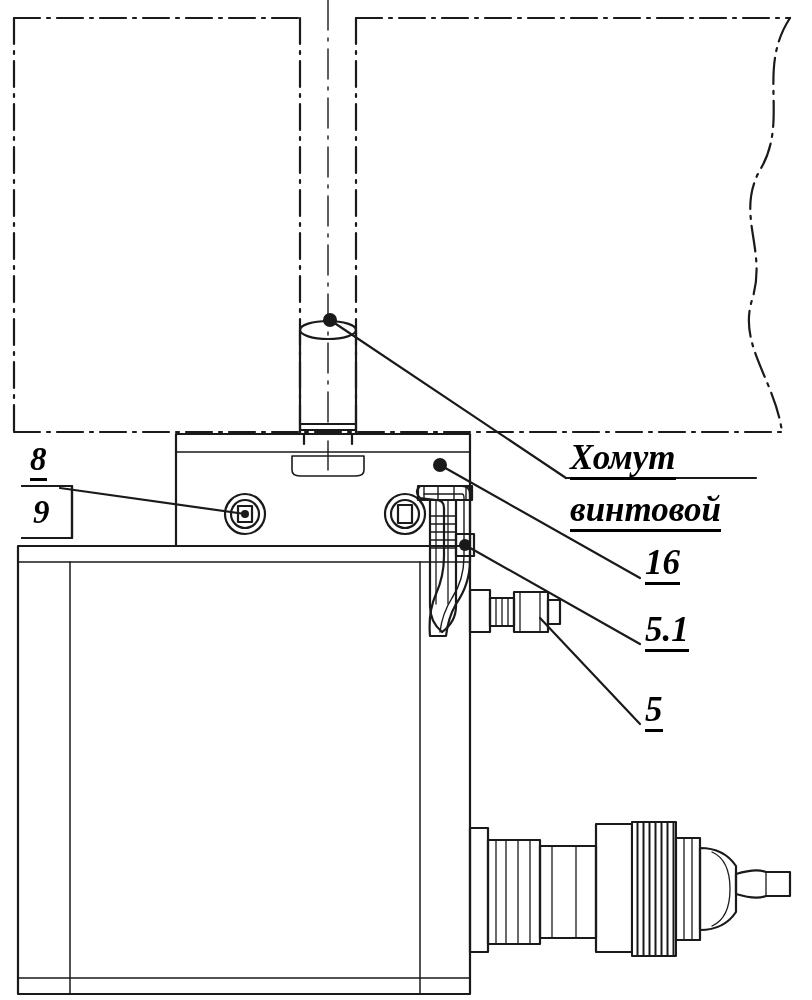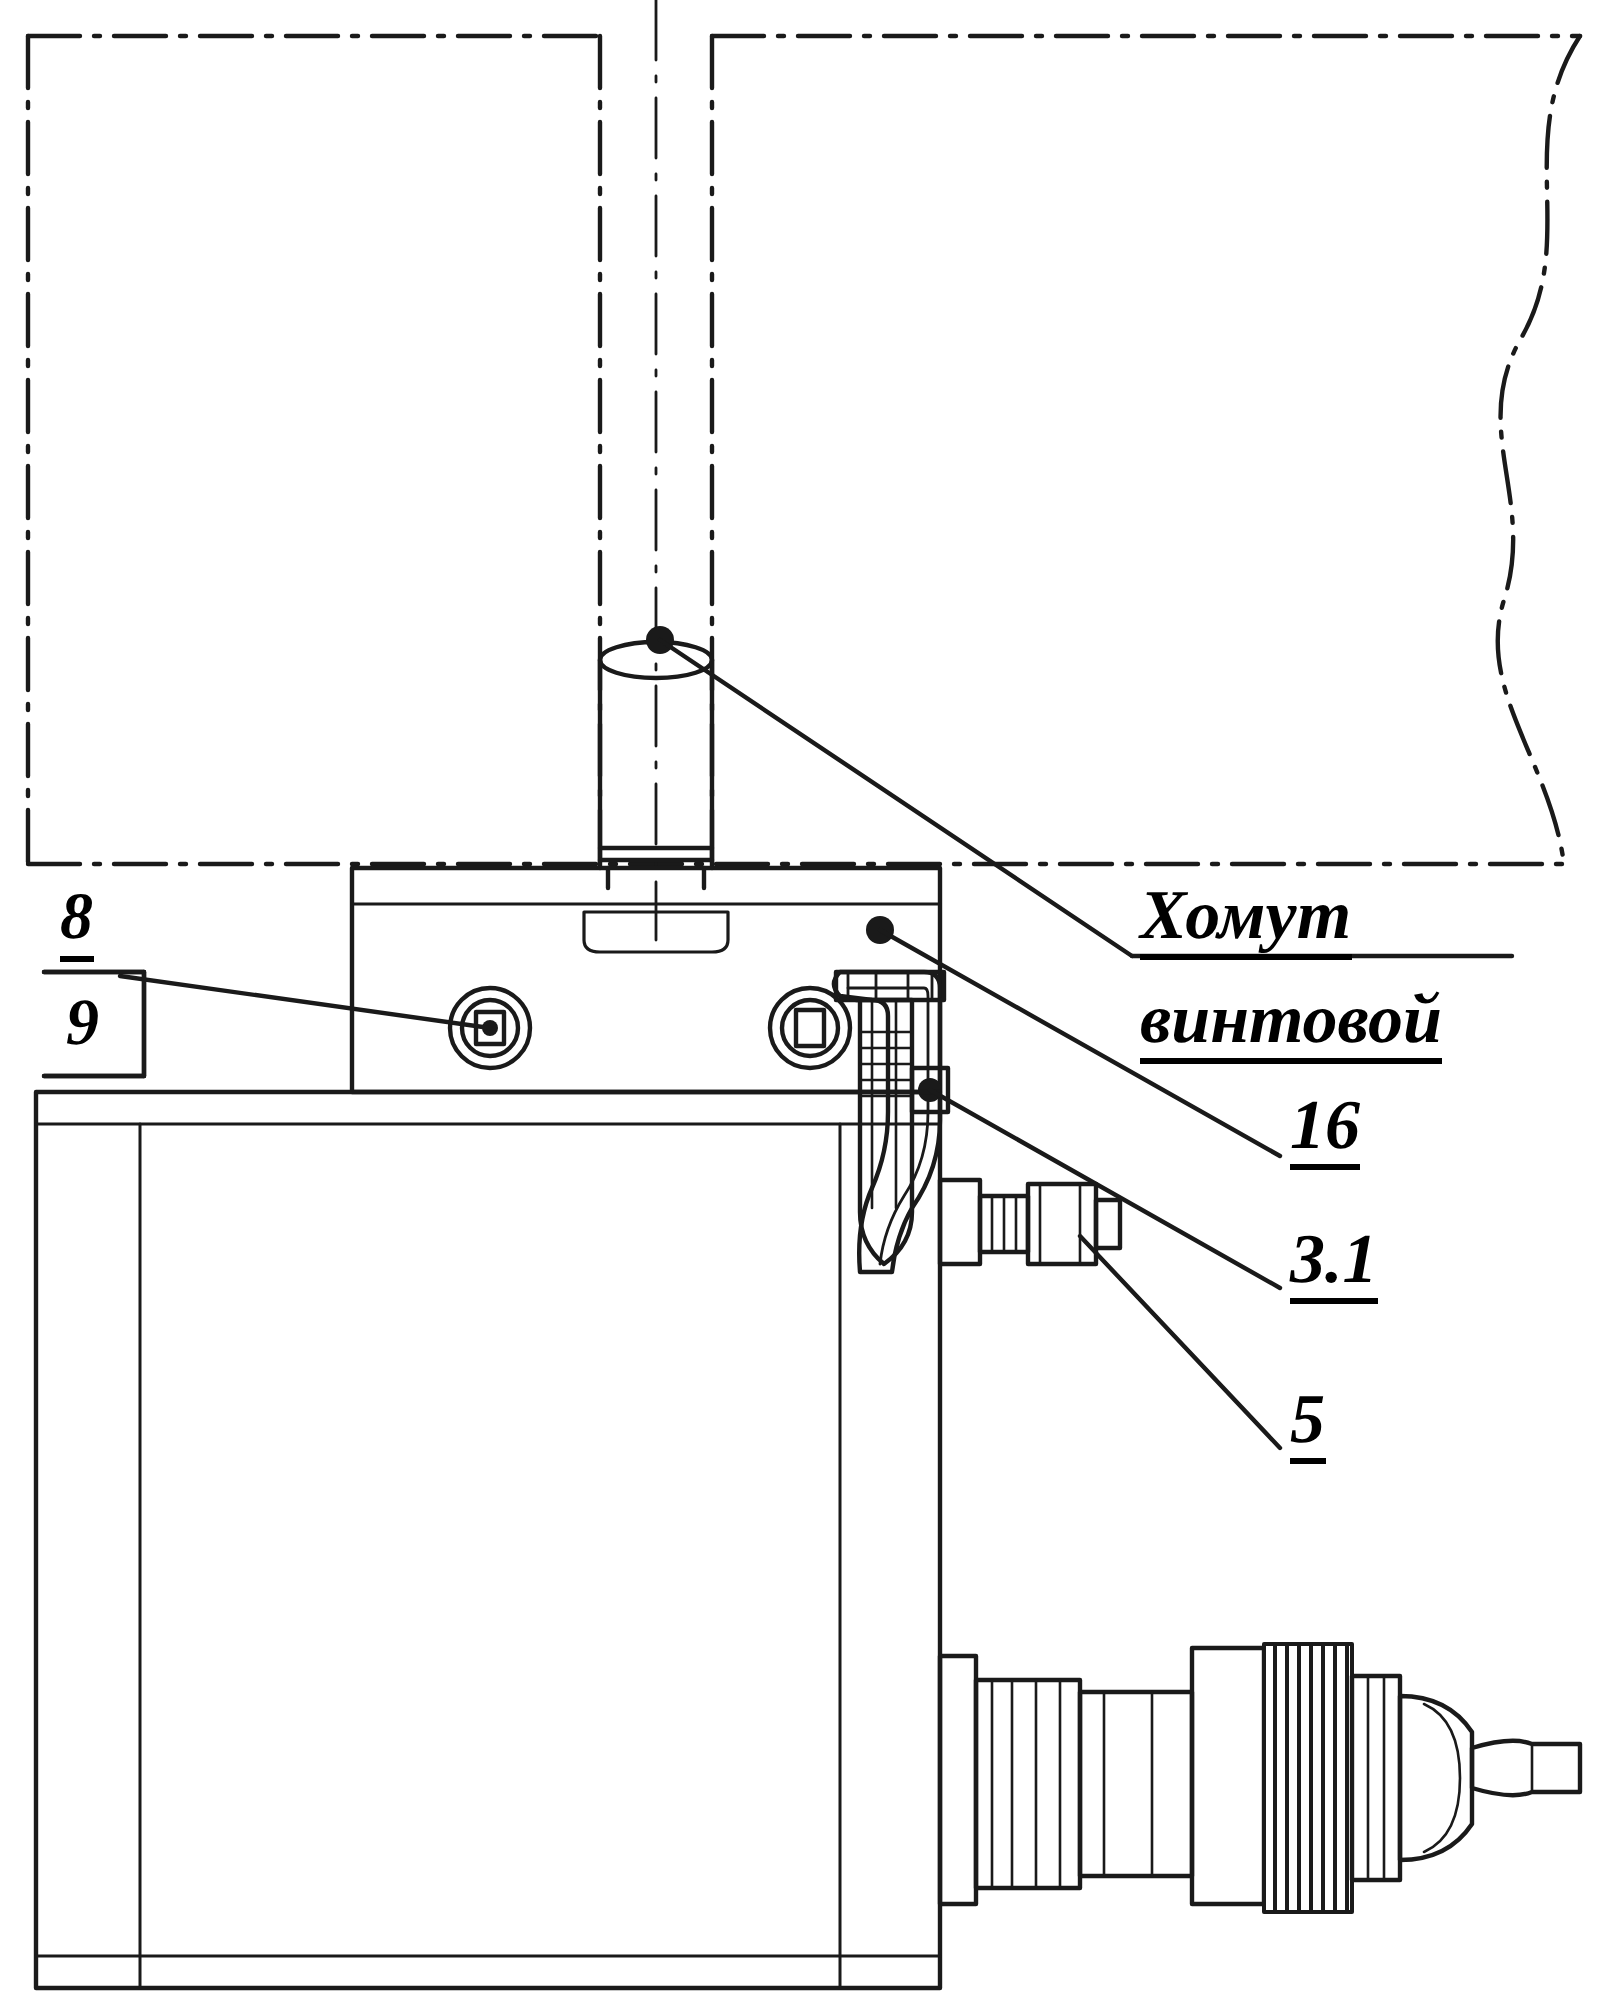--- a/index.html
+++ b/index.html
@@ -213,18 +213,18 @@
         <path d="M22 486 L72 486"></path>
         <path d="M22 538 L72 538"></path>
         <path d="M72 486 L72 538"></path>
       </g>
     </g>
   </svg>
 
   <div class="lbl u" id="label-vintovoy">винтовой</div>
   <div class="lbl u" id="label-homut">Хомут</div>
   <div class="lbl u" id="label-10">16</div>
-  <div class="lbl u" id="label-51">3.1</div>
+  <div class="lbl u" id="label-51">5.1</div>
   <div class="lbl u" id="label-5">5</div>
   <div class="lbl u" id="label-8">8</div>
   <div class="lbl" id="label-9">9</div>
 
 </div>
 
 </body></html>

